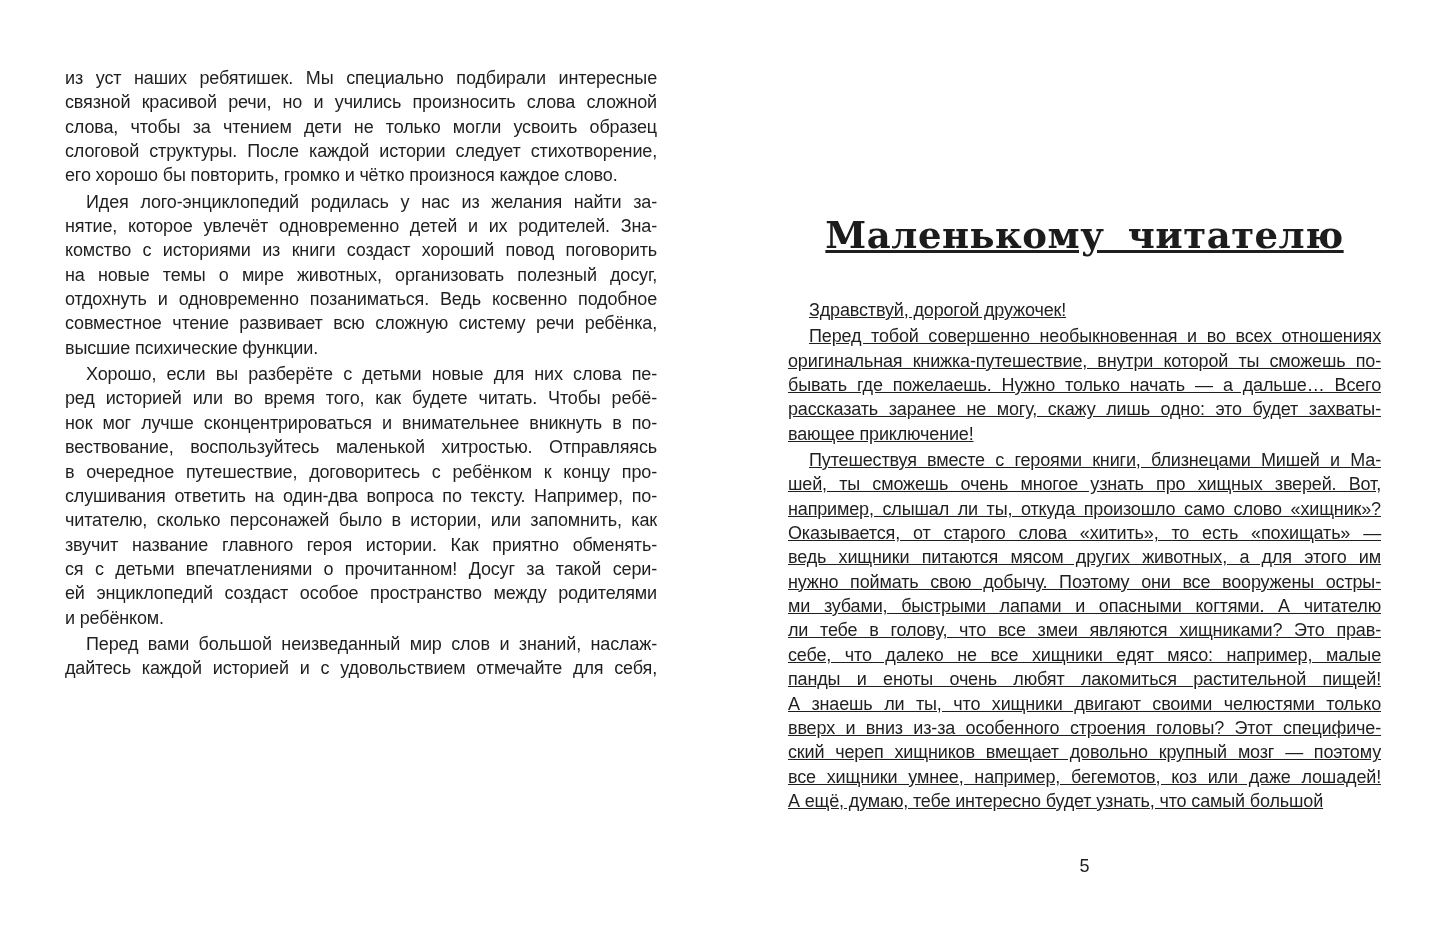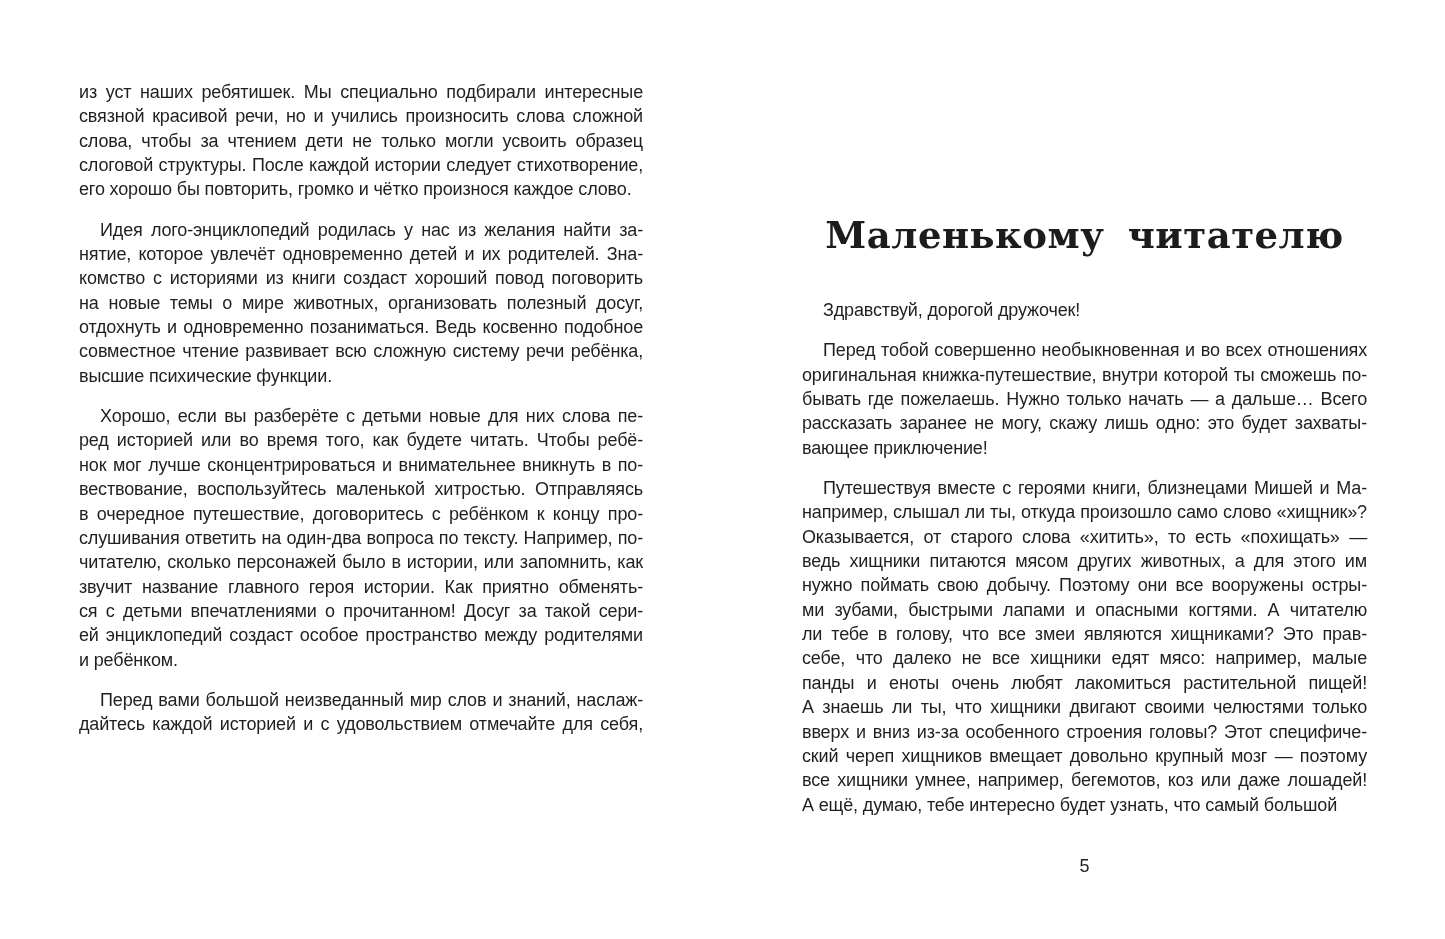--- a/index.html
+++ b/index.html
@@ -20,23 +20,24 @@
   }
   #left-col {
     left: 63px;
     top: 64px;
     width: 596px;
   }
   #right-col {
     left: 786px;
     top: 212px;
     width: 597px;
+    text-decoration: underline;
   }
   .para {
-    margin: 16px;
+    margin: 2px;
   }
   .ln {
     font-size: 18px;
     line-height: 24.35px;
     letter-spacing: -0.15px;
     text-align: justify;
     text-align-last: justify;
     text-justify: inter-word;
     white-space: nowrap;
   }
@@ -116,20 +117,21 @@
         </div>
         <div class="para">
           <div class="ln ind">Перед тобой совершенно необыкновенная и во всех отношениях</div>
           <div class="ln">оригинальная книжка-путешествие, внутри которой ты сможешь по-</div>
           <div class="ln">бывать где пожелаешь. Нужно только начать — а дальше… Всего</div>
           <div class="ln">рассказать заранее не могу, скажу лишь одно: это будет захваты-</div>
           <div class="ln last">вающее приключение!</div>
         </div>
         <div class="para">
           <div class="ln ind">Путешествуя вместе с героями книги, близнецами Мишей и Ма-</div>
+          <div class="ln">шей, ты сможешь очень многое узнать про хищных зверей. Вот,</div>
           <div class="ln">например, слышал ли ты, откуда произошло само слово «хищник»?</div>
           <div class="ln">Оказывается, от старого слова «хитить», то есть «похищать» —</div>
           <div class="ln">ведь хищники питаются мясом других животных, а для этого им</div>
           <div class="ln">нужно поймать свою добычу. Поэтому они все вооружены остры-</div>
           <div class="ln">ми зубами, быстрыми лапами и опасными когтями. А читателю</div>
           <div class="ln">ли тебе в голову, что все змеи являются хищниками? Это прав-</div>
           <div class="ln">себе, что далеко не все хищники едят мясо: например, малые</div>
           <div class="ln">панды и еноты очень любят лакомиться растительной пищей!</div>
           <div class="ln">А знаешь ли ты, что хищники двигают своими челюстями только</div>
           <div class="ln">вверх и вниз из-за особенного строения головы? Этот специфиче-</div>

